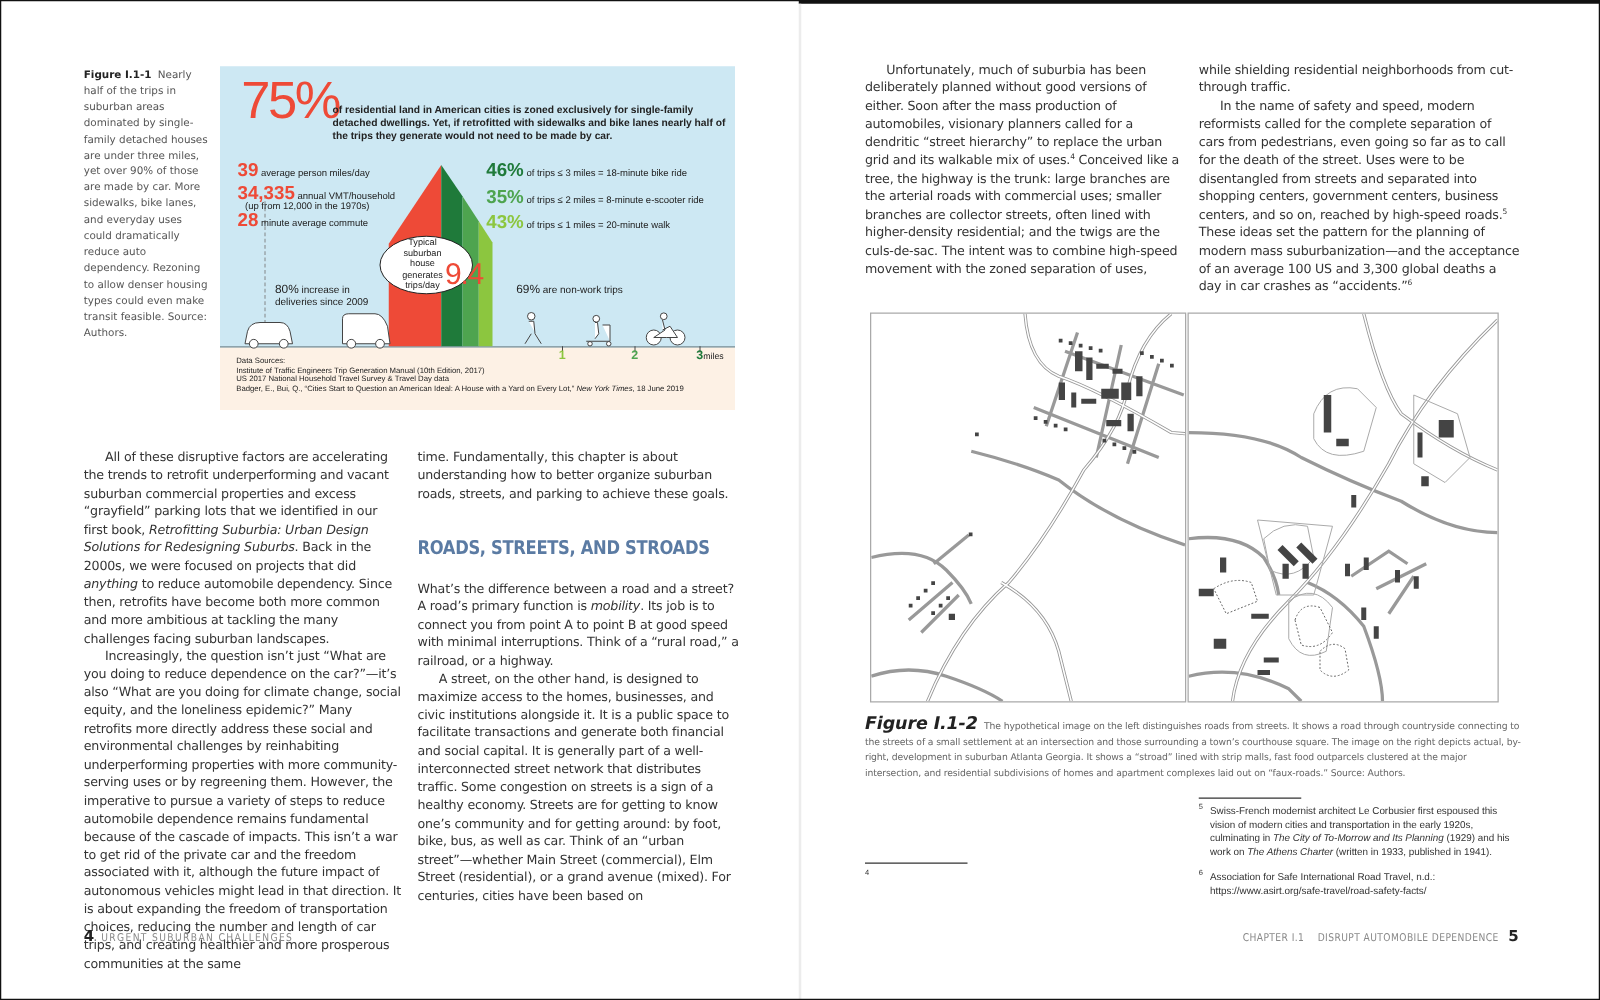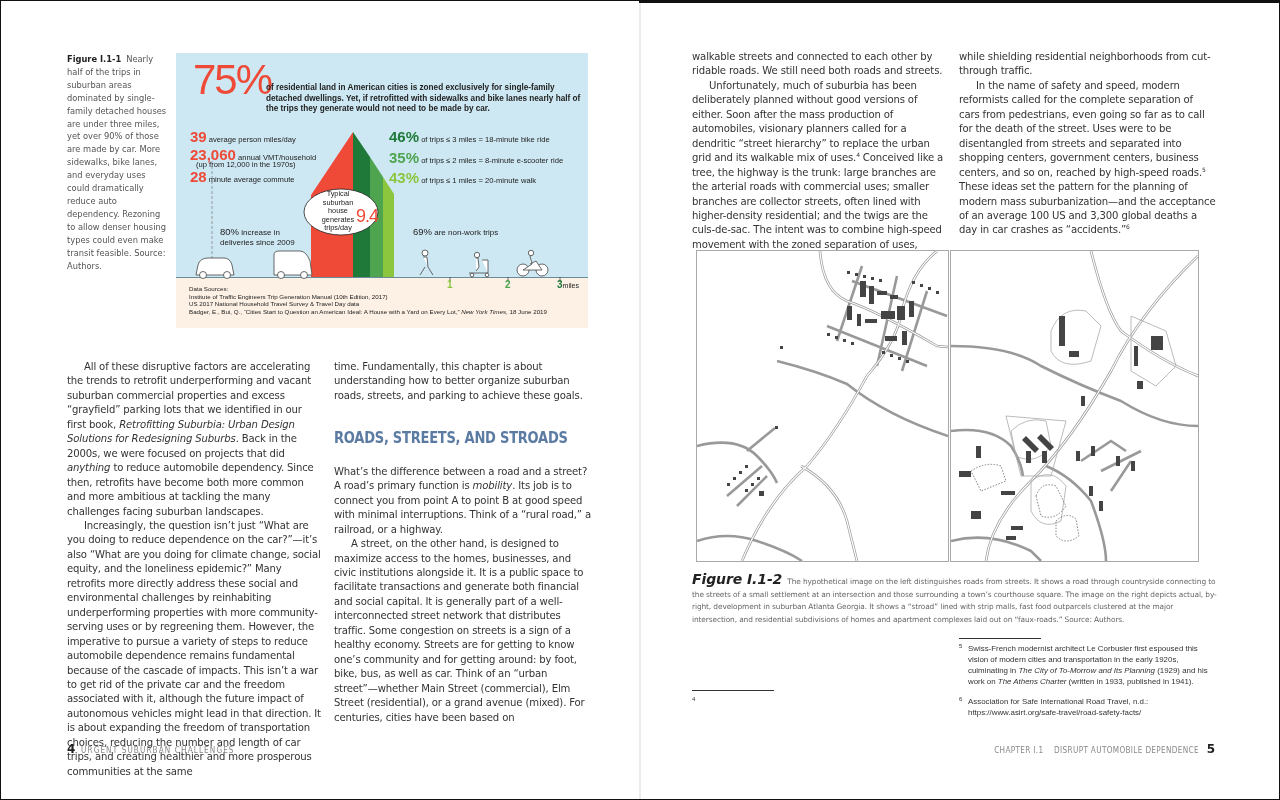--- a/index.html
+++ b/index.html
@@ -59,21 +59,21 @@
   .dg { color: #1f7a3a; }
   .mg { color: #4ea44f; }
   .lg { color: #8cc63f; }
   .note { position: absolute; font-size: 8px; line-height: 10px; color: #222; }
   .note .pct { font-size: 9.5px; }
   .house-svg { position: absolute; left: 0; top: 0; }
   .bubble-text {
     position: absolute; left: 138px; top: 137px; width: 48px; text-align: center;
     font-size: 7.3px; line-height: 8.6px; color: #222;
   }
-  .bubble-num { position: absolute; left: 180px; top: 153px; font-size: 18px; color: #ee4a37; letter-spacing: -1px; }
+  .bubble-num { position: absolute; left: 180px; top: 153px; font-size: 24px; color: #ee4a37; letter-spacing: -1px; }
   .mile { position: absolute; top: 226px; font-size: 10px; font-weight: bold; }
   .mile small { font-size: 7px; font-weight: normal; color: #222; }
   .sources {
     position: absolute; left: 13px; top: 232px; width: 395px;
     font-size: 6.2px; line-height: 7.7px; color: #222;
   }
   .sources em { font-style: italic; }
 
   
   .col-l1 { position: absolute; left: 67px; top: 360px; width: 254px; }
@@ -177,21 +177,21 @@
       <line x1="384" y1="224" x2="384" y2="229" stroke="#444" stroke-width="0.8"></line>
     </svg>
 
     <div class="big75">75%</div>
     <div class="headline">of residential land in American cities is zoned exclusively for single-family detached dwellings. Yet, if retrofitted with sidewalks and bike lanes nearly half of the trips they generate would not need to be made by car.</div>
 
     <div class="stat" style="left:14px; top:79px;">
       <span class="num red">39</span><span> average person miles/day</span>
     </div>
     <div class="stat" style="left:14px; top:97px;">
-      <span class="num red">23,060</span><span> annual VMT/household</span>
+      <span class="num red">34,335</span><span> annual VMT/household</span>
     </div>
     <div class="stat" style="left:20px; top:107px;">(up from 12,000 in the 1970s)</div>
     <div class="stat" style="left:14px; top:119px;">
       <span class="num red">28</span><span> minute average commute</span>
     </div>
 
     <div class="stat" style="left:213px; top:79px;">
       <span class="num dg">46%</span><span> of trips ≤ 3 miles = 18-minute bike ride</span>
     </div>
     <div class="stat" style="left:213px; top:100px;">
@@ -238,21 +238,20 @@
   <div class="folio-left">
     <span class="folio-num">4</span><span class="running-head">Urgent Suburban Challenges</span>
   </div>
 </div>
 
 <div class="gutter"></div>
 
 <div class="page page-right" style="background:transparent;"></div>
 
 <div class="col-r1 body-text">
-  <p class="noindent">walkable streets and connected to each other by ridable roads. We still need both roads and streets.</p>
   <p><span>Unfortunately, much of suburbia has been deliberately planned without good versions of either. Soon after the mass production of automobiles, visionary planners called for a dendritic “street hierarchy” to replace the urban grid and its walkable mix of uses.</span><sup>4</sup><span> Conceived like a tree, the highway is the trunk: large branches are the arterial roads with commercial uses; smaller branches are collector streets, often lined with higher-density residential; and the twigs are the culs-de-sac. The intent was to combine high-speed movement with the zoned separation of uses,</span></p>
 </div>
 
 <div class="col-r2 body-text">
   <p class="noindent">while shielding residential neighborhoods from cut-through traffic.</p>
   <p><span>In the name of safety and speed, modern reformists called for the complete separation of cars from pedestrians, even going so far as to call for the death of the street. Uses were to be disentangled from streets and separated into shopping centers, government centers, business centers, and so on, reached by high-speed roads.</span><sup>5</sup><span> These ideas set the pattern for the planning of modern mass suburbanization—and the acceptance of an average 100 US and 3,300 global deaths a day in car crashes as “accidents.”</span><sup>6</sup></p>
 </div>
 
 <div class="maps">
   <svg class="map map-left" width="251" height="310" viewBox="0 0 251 310">

